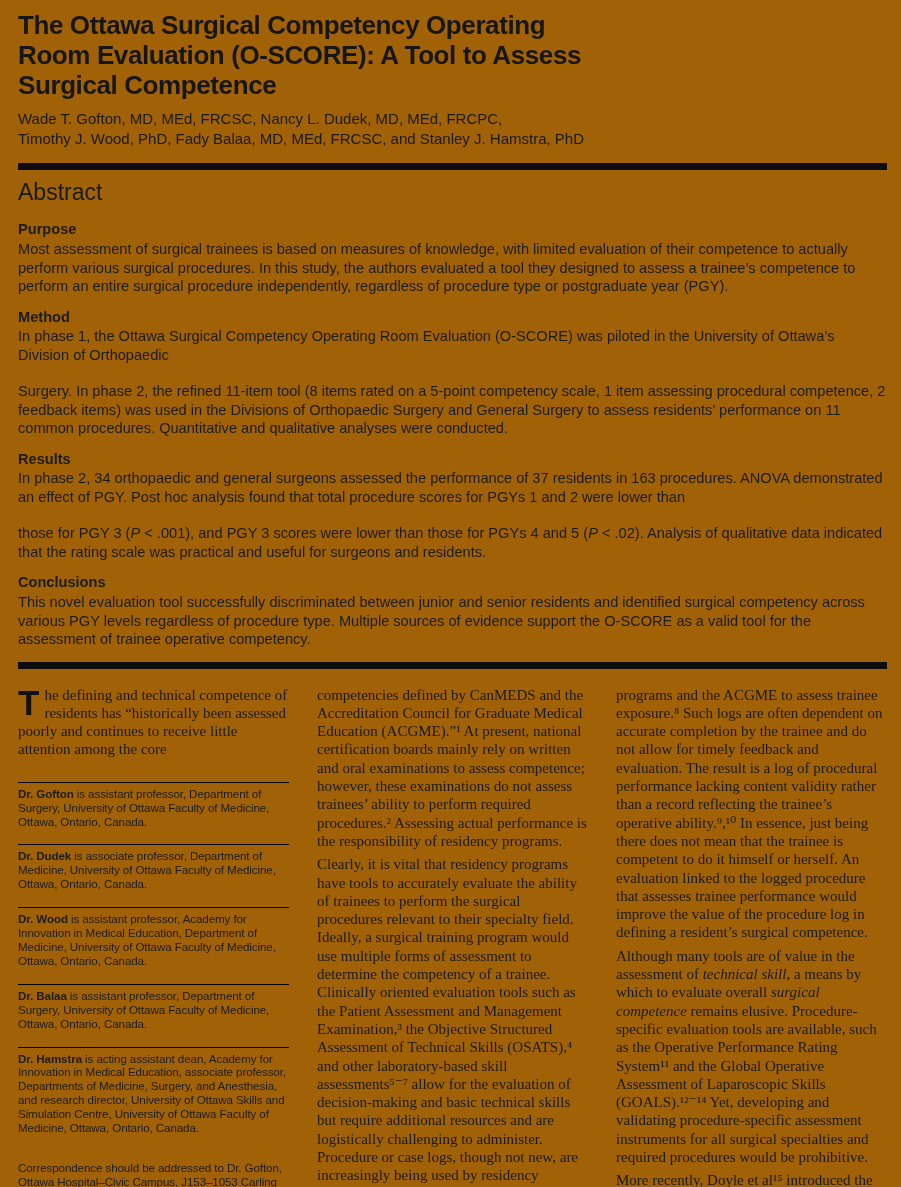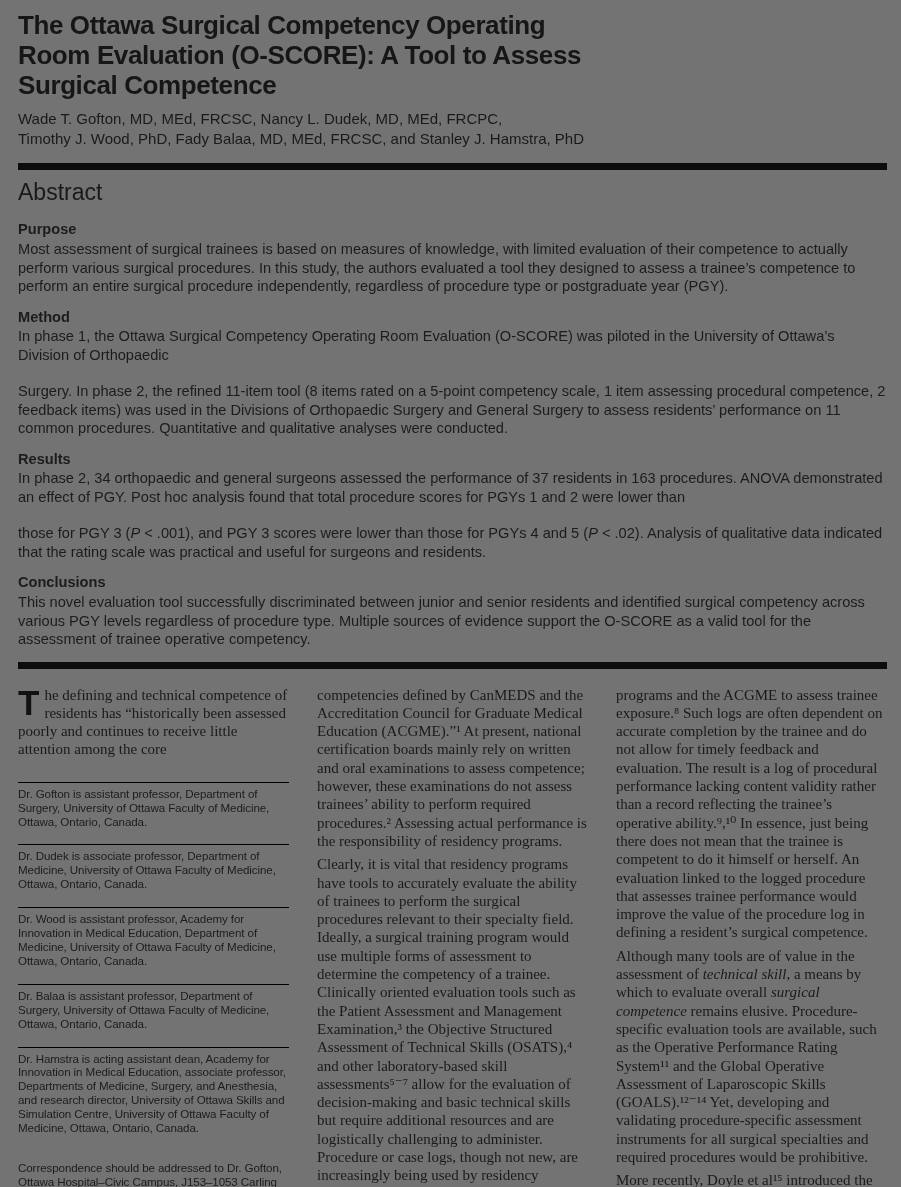--- a/index.html
+++ b/index.html
@@ -1,20 +1,20 @@
 <!DOCTYPE html>
 <html><head>
 <meta charset="utf-8">
 <style>
   * { margin:0; padding:0; box-sizing:border-box; }
   html,body { background:#ffffff; }
   .page {
     position:relative;
     width:901px; height:1187px;
-    background:#737373;
+    background:#a16207;
     color:#141414;
     padding:10px 14px 0 18px;
     overflow:hidden;
     font-family:"Liberation Sans", sans-serif;
   }
   
   .title { font-size:26px; font-weight:700; line-height:1.16; letter-spacing:-0.4px; color:#161616; }
   .authors { margin-top:9px; font-size:15px; line-height:1.3; color:#1a1a1a; }
   .rule-thick { height:7px; background:#0d0d0d; margin-top:15px; }
   
@@ -39,21 +39,21 @@
   .dropcap {
     float:left; font-family:"Liberation Sans",sans-serif; font-weight:700;
     font-size:35px; line-height:0.82; padding:3px 5px 0 0; color:#111;
   }
   .ital { font-style:italic; }
   
   .bios { margin-top:23px; font-family:"Liberation Sans",sans-serif;
           font-size:11.6px; line-height:1.2; letter-spacing:-0.1px; color:#1c1c1c; }
   .bio { border-top:1px solid #000; padding-top:4px; margin-top:16px; }
   .bio:first-child { margin-top:0; }
-  .bio b { font-weight:400; }
+  .bio b { font-weight:700; }
   .correspondence { margin-top:26px; font-family:"Liberation Sans",sans-serif;
           font-size:11.6px; line-height:1.25; letter-spacing:-0.1px; color:#1c1c1c; }
   .citation-block { margin-top:30px; border-top:3px solid #000; padding-top:6px;
           font-family:"Liberation Sans",sans-serif; font-size:12px; line-height:1.3; }
   .citation-line { font-weight:700; font-size:13px; letter-spacing:0.2px; }
   .doi-line { font-style:italic; }
 </style>
 </head>
 <body>
 

